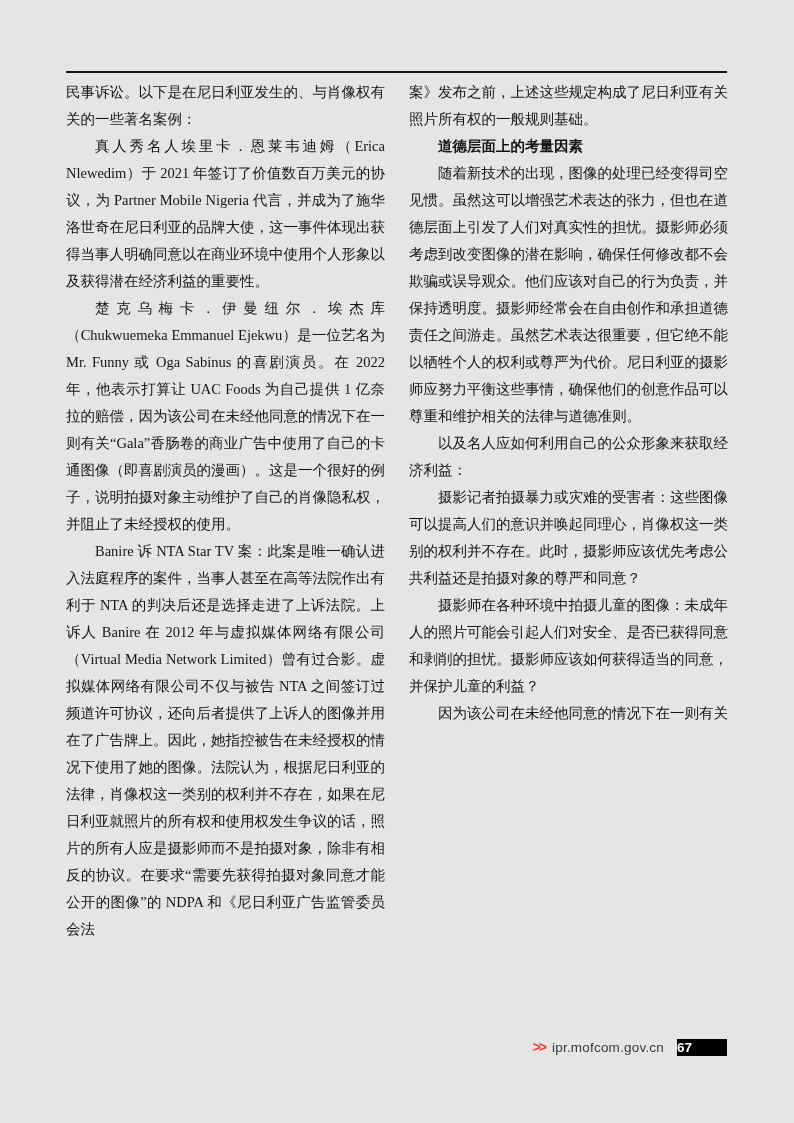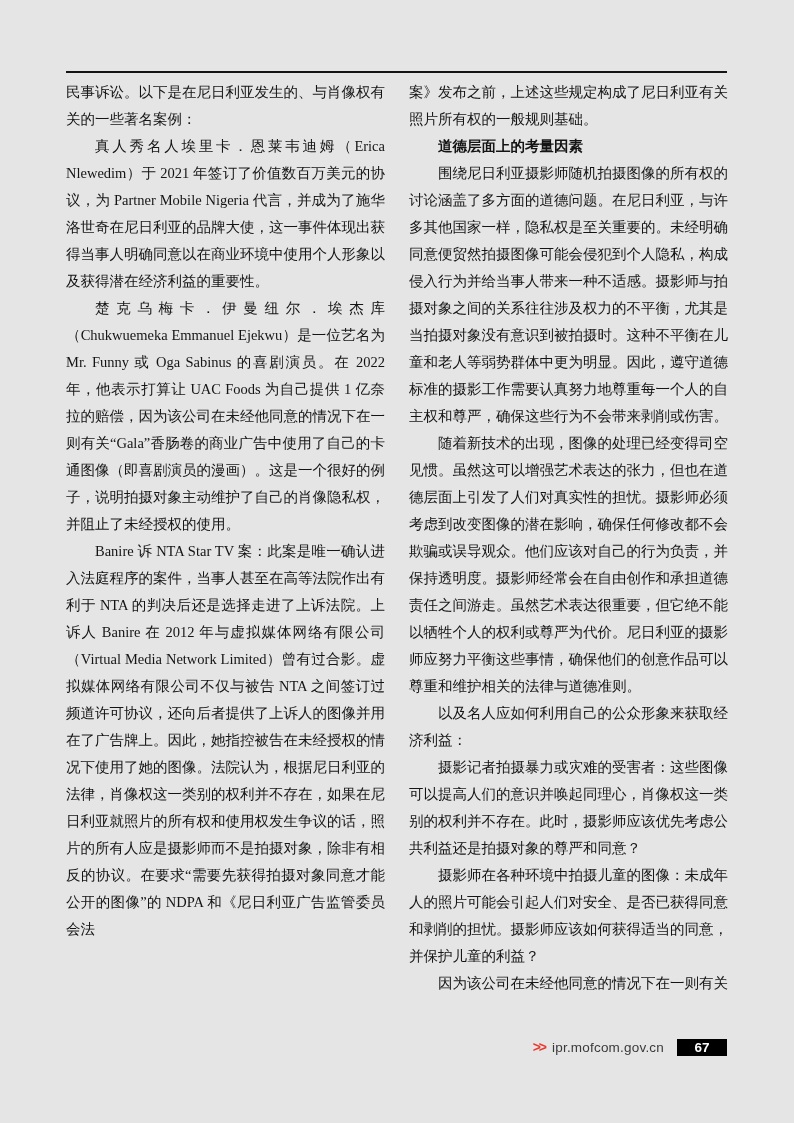--- a/index.html
+++ b/index.html
@@ -73,21 +73,20 @@
     color: #3a3a3a;
     margin-right: 13px;
     letter-spacing: 0.2px;
   }
   .footer .badge {
     background: #000000;
     color: #ffffff;
     width: 50px;
     height: 17px;
     line-height: 17px;
-    text-align: center;
     font-weight: 700;
     font-size: 13.5px;
   }
 </style>
 </head>
 <body>
 
 <div class="page">
 
   <div class="top-rule"></div>
@@ -97,21 +96,20 @@
     <div class="column">
       <p>民事诉讼。以下是在尼日利亚发生的、与肖像权有关的一些著名案例：</p>
       <p class="para-indent">真人秀名人埃里卡．恩莱韦迪姆（Erica Nlewedim）于 2021 年签订了价值数百万美元的协议，为 Partner Mobile Nigeria 代言，并成为了施华洛世奇在尼日利亚的品牌大使，这一事件体现出获得当事人明确同意以在商业环境中使用个人形象以及获得潜在经济利益的重要性。</p>
       <p class="para-indent">楚克乌梅卡．伊曼纽尔．埃杰库（Chukwuemeka Emmanuel Ejekwu）是一位艺名为 Mr. Funny 或 Oga Sabinus 的喜剧演员。在 2022 年，他表示打算让 UAC Foods 为自己提供 1 亿奈拉的赔偿，因为该公司在未经他同意的情况下在一则有关“Gala”香肠卷的商业广告中使用了自己的卡通图像（即喜剧演员的漫画）。这是一个很好的例子，说明拍摄对象主动维护了自己的肖像隐私权，并阻止了未经授权的使用。</p>
       <p class="para-indent">Banire 诉 NTA Star TV 案：此案是唯一确认进入法庭程序的案件，当事人甚至在高等法院作出有利于 NTA 的判决后还是选择走进了上诉法院。上诉人 Banire 在 2012 年与虚拟媒体网络有限公司（Virtual Media Network Limited）曾有过合影。虚拟媒体网络有限公司不仅与被告 NTA 之间签订过频道许可协议，还向后者提供了上诉人的图像并用在了广告牌上。因此，她指控被告在未经授权的情况下使用了她的图像。法院认为，根据尼日利亚的法律，肖像权这一类别的权利并不存在，如果在尼日利亚就照片的所有权和使用权发生争议的话，照片的所有人应是摄影师而不是拍摄对象，除非有相反的协议。在要求“需要先获得拍摄对象同意才能公开的图像”的 NDPA 和《尼日利亚广告监管委员会法</p>
     </div>
 
     <div class="column">
       <p>案》发布之前，上述这些规定构成了尼日利亚有关照片所有权的一般规则基础。</p>
       <p class="section-heading">道德层面上的考量因素</p>
-      <p class="para-indent">围绕尼日利亚摄影师随机拍摄图像的所有权的讨论涵盖了多方面的道德问题。在尼日利亚，与许多其他国家一样，隐私权是至关重要的。未经明确同意便贸然拍摄图像可能会侵犯到个人隐私，构成侵入行为并给当事人带来一种不适感。摄影师与拍摄对象之间的关系往往涉及权力的不平衡，尤其是当拍摄对象没有意识到被拍摄时。这种不平衡在儿童和老人等弱势群体中更为明显。因此，遵守道德标准的摄影工作需要认真努力地尊重每一个人的自主权和尊严，确保这些行为不会带来剥削或伤害。</p>
       <p class="para-indent">随着新技术的出现，图像的处理已经变得司空见惯。虽然这可以增强艺术表达的张力，但也在道德层面上引发了人们对真实性的担忧。摄影师必须考虑到改变图像的潜在影响，确保任何修改都不会欺骗或误导观众。他们应该对自己的行为负责，并保持透明度。摄影师经常会在自由创作和承担道德责任之间游走。虽然艺术表达很重要，但它绝不能以牺牲个人的权利或尊严为代价。尼日利亚的摄影师应努力平衡这些事情，确保他们的创意作品可以尊重和维护相关的法律与道德准则。</p>
       <p class="para-indent">以及名人应如何利用自己的公众形象来获取经济利益：</p>
       <p class="para-indent">摄影记者拍摄暴力或灾难的受害者：这些图像可以提高人们的意识并唤起同理心，肖像权这一类别的权利并不存在。此时，摄影师应该优先考虑公共利益还是拍摄对象的尊严和同意？</p>
       <p class="para-indent">摄影师在各种环境中拍摄儿童的图像：未成年人的照片可能会引起人们对安全、是否已获得同意和剥削的担忧。摄影师应该如何获得适当的同意，并保护儿童的利益？</p>
       <p class="para-indent">因为该公司在未经他同意的情况下在一则有关</p>
     </div>
 
   </div>
 
   <div class="footer">

